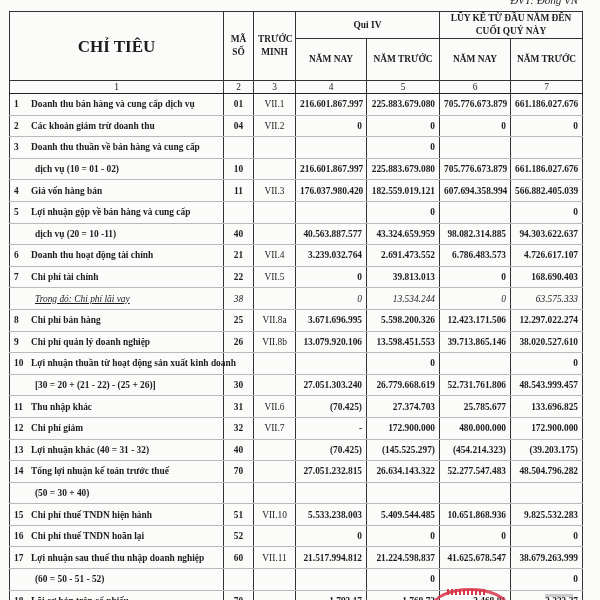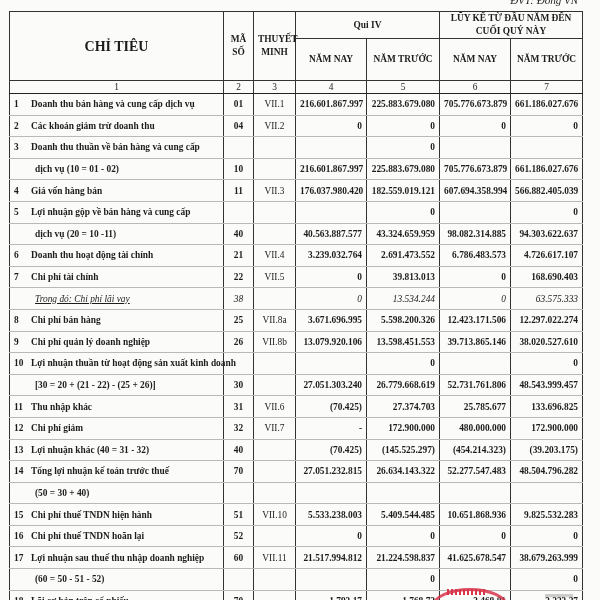--- a/index.html
+++ b/index.html
@@ -17,21 +17,21 @@
   .h2 th { height: 41px; }
   .h3 td { height: 12px; text-align: center; font-weight: normal; border-top: 1px solid #333; border-bottom: 1.5px solid #222; font-size: 9.4px; }
   td { height: 20.6px; border-bottom: 1px solid #b9b9b9; white-space: nowrap; }
   td.num { text-align: right; padding-right: 4px; }
   td.code, td.note { text-align: center; }
   td.note { font-weight: normal; }
   td.label .idx { display: inline-block; width: 17px; }
   td.label.cont { padding-left: 25px; }
   tr.italic td { font-style: italic; font-weight: normal; }
   tr.italic td.label { padding-left: 25px; text-decoration: underline; }
-  .chi { font-size: 14px; }
+  .chi { font-size: 17px; }
   .stamp { position: absolute; left: 432px; top: 588px; width: 70px; height: 30px; border-radius: 50%;
            border: 3px solid #d8344a; opacity: .85; }
   .stamp-text { position: absolute; left: 447px; top: 589px; width: 40px; height: 6px;
                 background: repeating-linear-gradient(90deg, #d8344a 0 2px, transparent 2px 4px); }
   .sig { position: absolute; left: 545px; top: 594px; width: 28px; height: 3px; background: #ccc; }
 </style>
 </head>
 <body>
 
 <div class="unit">ĐVT: Đồng VN</div>
@@ -43,21 +43,21 @@
       <col class="c3">
       <col class="c4">
       <col class="c5">
       <col class="c6">
       <col class="c7">
   </colgroup>
   <thead>
     <tr class="h1">
       <th rowspan="2" class="chi">CHỈ TIÊU</th>
       <th rowspan="2">MÃ SỐ</th>
-      <th rowspan="2">THUYẾT MINH</th>
+      <th rowspan="2">TRƯỚC MINH</th>
       <th colspan="2">Qui IV</th>
       <th colspan="2">LŨY KẾ TỪ ĐẦU NĂM ĐẾN CUỐI QUÝ NÀY</th>
     </tr>
     <tr class="h2">
       <th>NĂM NAY</th>
       <th>NĂM TRƯỚC</th>
       <th>NĂM NAY</th>
       <th>NĂM TRƯỚC</th>
     </tr>
     <tr class="h3">

